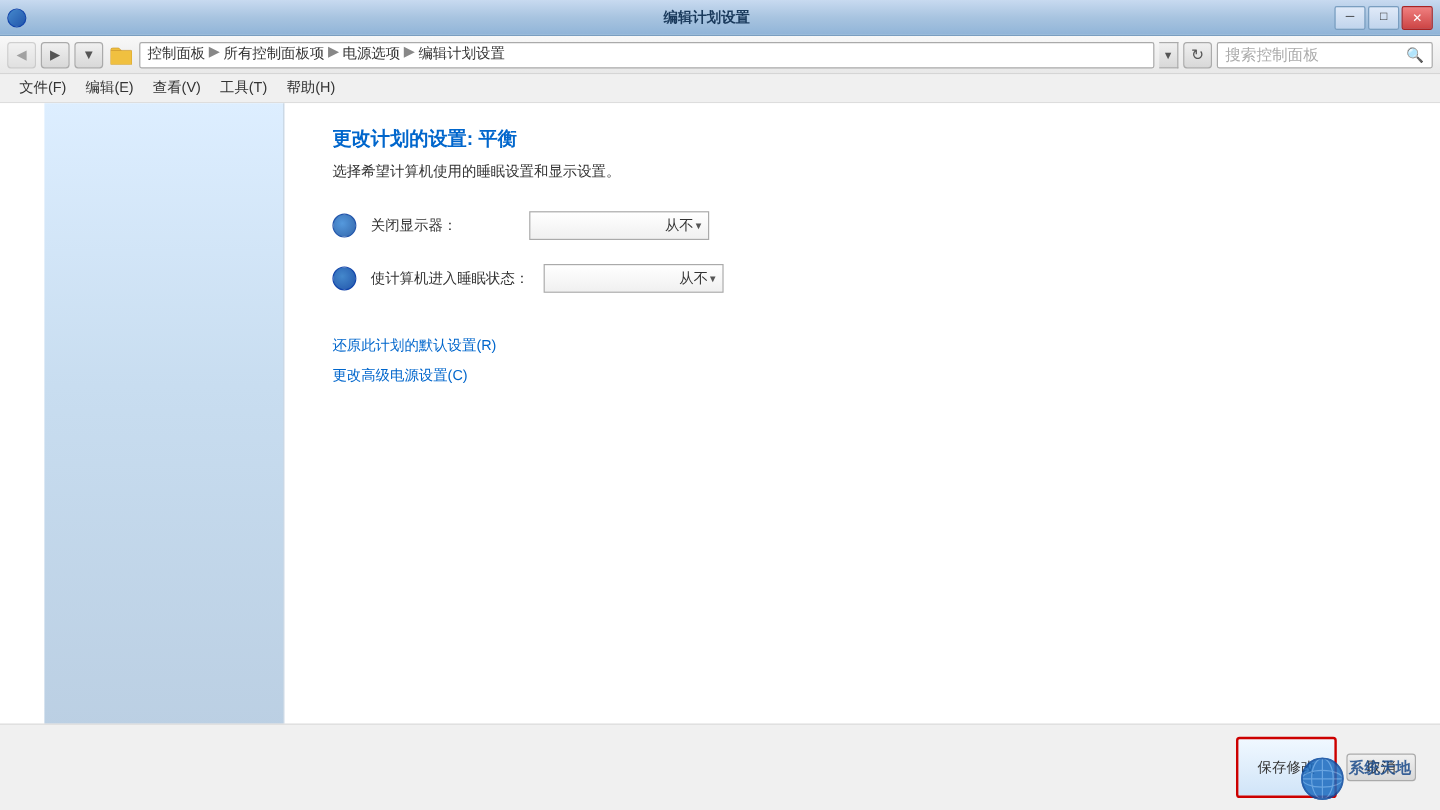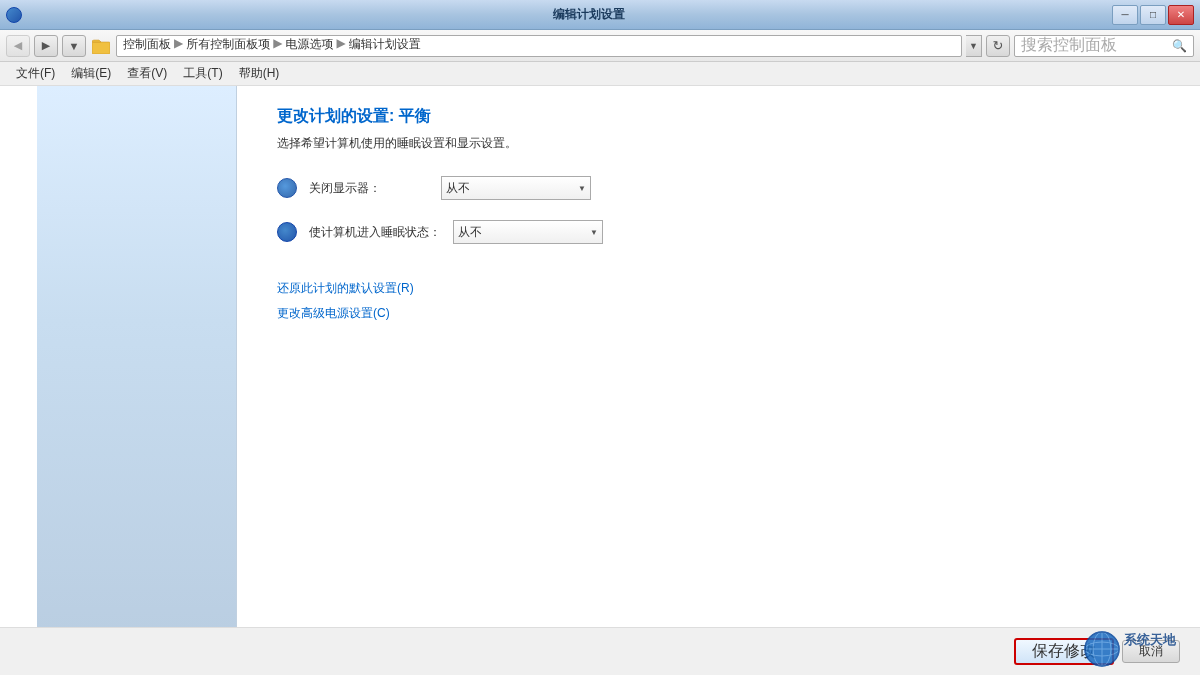--- a/index.html
+++ b/index.html
@@ -221,45 +221,45 @@
       width: 150px;
       height: 24px;
       border: 1px solid #aaa;
       background: linear-gradient(to bottom, white, #f0f0f0);
       font-size: 12px;
       color: #333;
       padding: 0 4px;
       cursor: pointer;
       display: flex;
       align-items: center;
-      justify-content: space-between;
+      justify-content: flex-end;
       position: relative;
     }
     .select-arrow {
       font-size: 8px;
       color: #555;
     }
 
     .links-section {
       margin-top: 16px;
     }
     .link-text {
       color: #0066cc;
       font-size: 12px;
       text-decoration: none;
       cursor: pointer;
       display: block;
       margin-bottom: 8px;
     }
     .btn-save {
-      padding: 1px 16px;
+      padding: 15px 16px;
       background: linear-gradient(to bottom, #f0f8ff, #d0e4f8);
       border: 2px solid #cc0000;
       border-radius: 3px;
-      font-size: 16px;
+      font-size: 12px;
       color: #333;
       cursor: pointer;
       font-family: "Microsoft YaHei", "SimHei", sans-serif;
       margin-left: 48px;
     }
     .btn-cancel {
       padding: 2px 16px;
       background: linear-gradient(to bottom, #f0f0f0, #d8d8d8);
       border: 1px solid #aaa;
       border-radius: 3px;
@@ -320,21 +320,21 @@
     <span class="address-arrow"> ▶ </span>
     <span>所有控制面板项</span>
     <span class="address-arrow"> ▶ </span>
     <span>电源选项</span>
     <span class="address-arrow"> ▶ </span>
     <span>编辑计划设置</span>
   </div>
   <div class="address-dropdown">▼</div>
   <div class="refresh-btn">↻</div>
   <div class="search-box">
-    <span style="color:#aaa;font-size:16px;">搜索控制面板</span>
+    <span style="color:#aaa;font-size:13px;">搜索控制面板</span>
     <span style="margin-left:auto;color:#888;font-size:12px;">🔍</span>
   </div>
 </div>
 
 <div class="menu-bar">
   <div class="menu-item">文件(F)</div>
   <div class="menu-item">编辑(E)</div>
   <div class="menu-item">查看(V)</div>
   <div class="menu-item">工具(T)</div>
   <div class="menu-item">帮助(H)</div>

